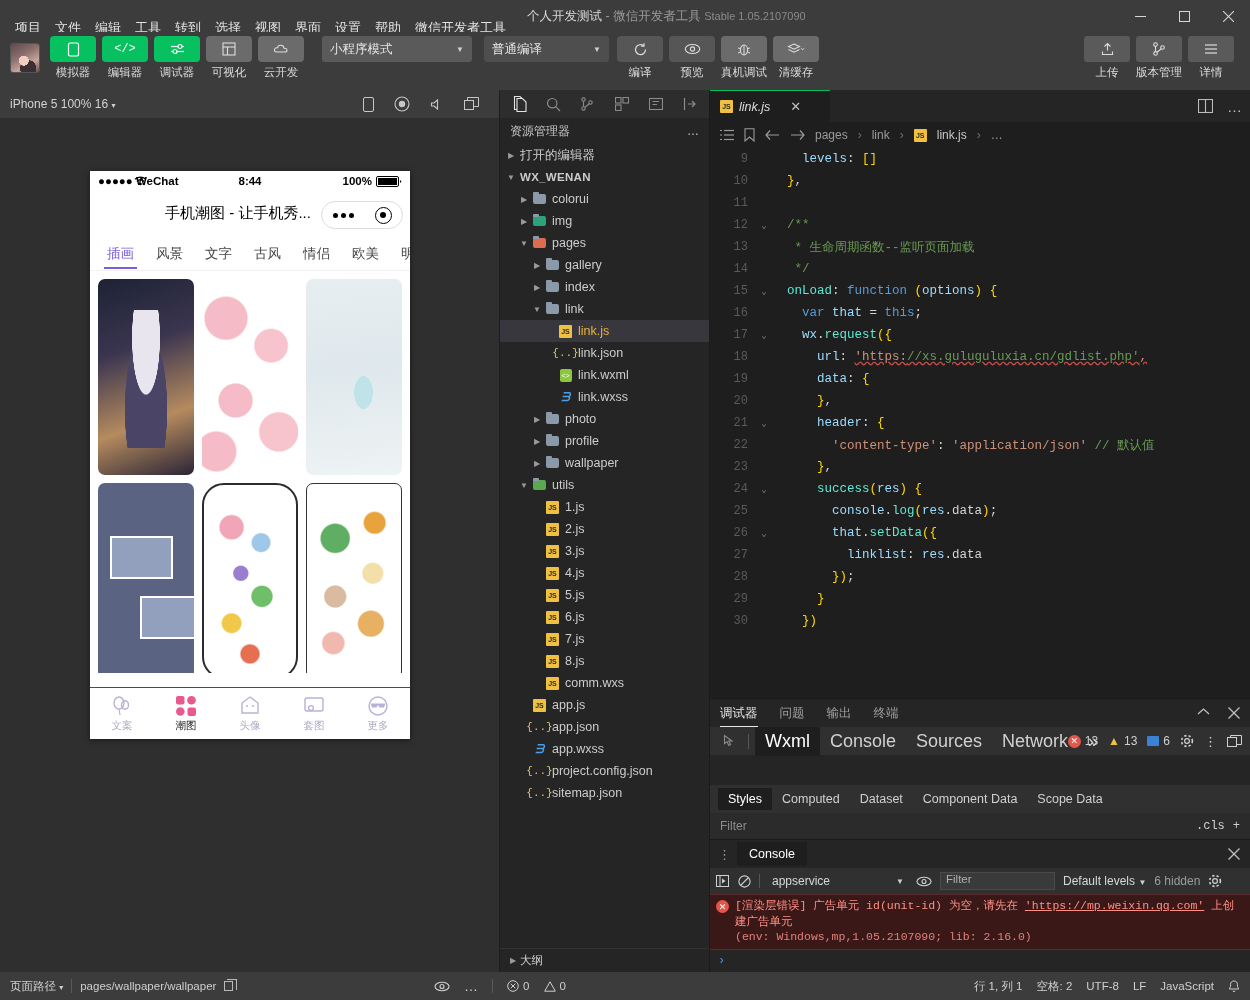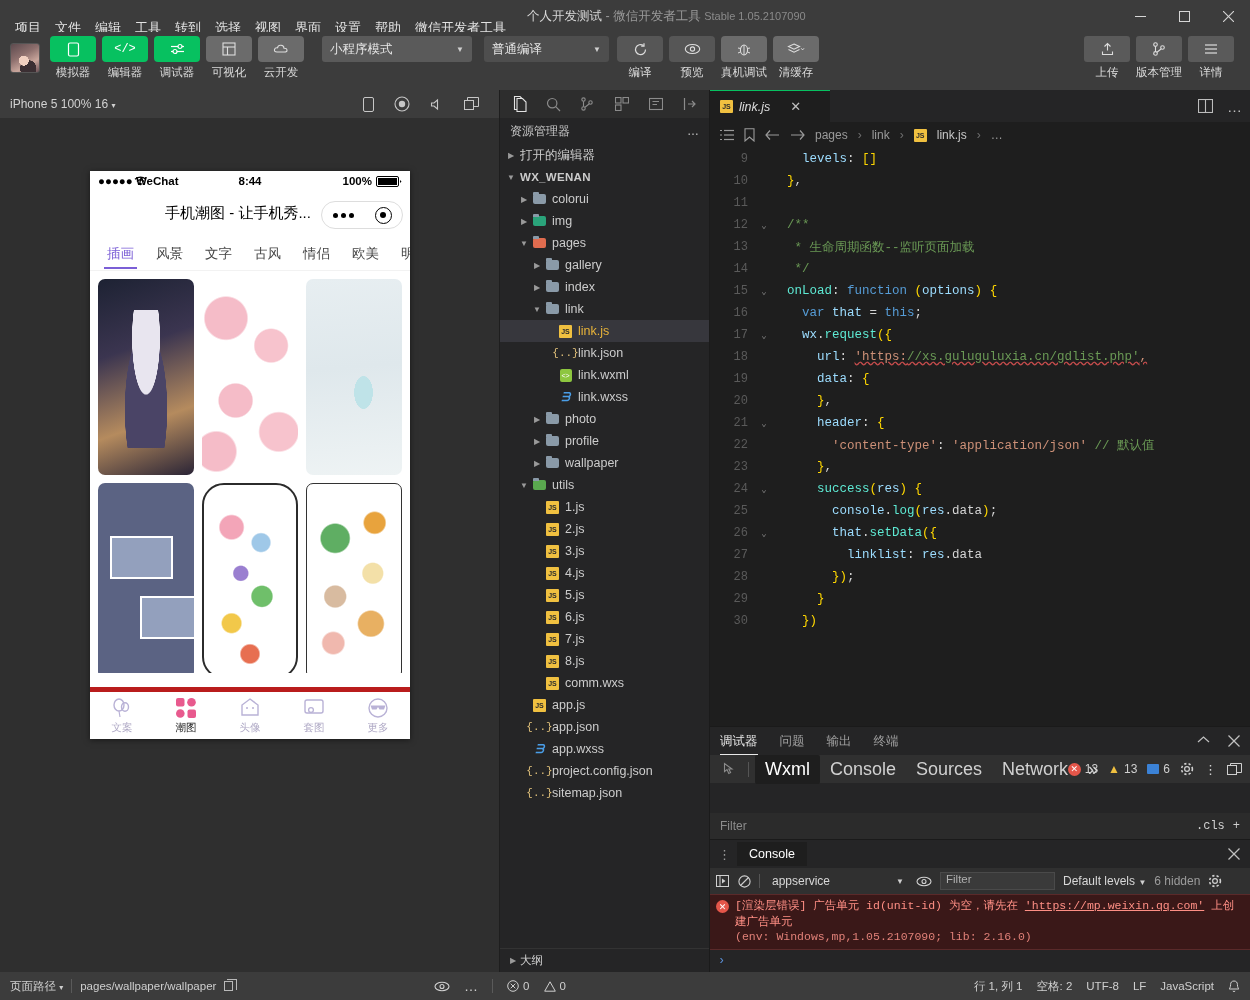--- a/index.html
+++ b/index.html
@@ -146,21 +146,21 @@
   .t6 { background:#fff; border:1.5px solid #333;
         background-image:
         radial-gradient(circle at 30% 28%, #5fae63 0 9%, transparent 10%),
         radial-gradient(circle at 72% 20%, #e8a33d 0 6%, transparent 7%),
         radial-gradient(circle at 70% 46%, #f3e0a8 0 8%, transparent 9%),
         radial-gradient(circle at 30% 58%, #d8bba0 0 8%, transparent 9%),
         radial-gradient(circle at 68% 72%, #e8b062 0 8%, transparent 9%),
         radial-gradient(circle at 28% 82%, #f0b8ae 0 6%, transparent 7%); }
   .ph-tabbar {
     position: absolute; bottom: 0; left: 0; right: 0; height: 52px; background: #fff;
-    border-top: 5px solid #b91c1c; display: flex; align-items: center;
+    border-top: 1px solid #b91c1c; display: flex; align-items: center;
   }
   .tb-item { flex: 1; display: flex; flex-direction: column; align-items: center; gap: 2px; }
   .tb-lab { font-size: 10.5px; color: #b0aac6; }
   .tb-item.active .tb-lab { color: #222; }
   .ph-blank { position:absolute; bottom:52px; left:0; right:0; height:14px; background:#fff; }
 
   
   .explorer { width: 210px; flex: 0 0 210px; background: #252526; display: flex; flex-direction: column;
               border-right: 1px solid #1b1b1b; }
   .act-bar {
@@ -1118,20 +1118,27 @@
               <svg width="15" height="13" viewBox="0 0 15 13">
                   <rect x="0.5" y="2.5" width="9" height="9" fill="none" stroke="currentColor" stroke-width="1"></rect>
                   <path d="M3.5 2.5 L3.5 0.5 L14.5 0.5 L14.5 9.5 L9.5 9.5" fill="none" stroke="currentColor" stroke-width="1"></path>
                 </svg>
             </span>
           </span>
         </div>
 
         <div class="dbg-blank"></div>
 
+        <div class="styles-bar" id="styles-tabs">
+            <span class="st-tab active">Styles</span>
+            <span class="st-tab">Computed</span>
+            <span class="st-tab">Dataset</span>
+            <span class="st-tab">Component Data</span>
+            <span class="st-tab">Scope Data</span>
+          </div>
 
         <div class="filter-bar">
           <span>Filter</span>
           <span style="display:flex;align-items:center;gap:8px;">
             <span class="cls-lbl">.cls</span>
             <span class="cls-lbl">+</span>
           </span>
         </div>
       </div>
 

